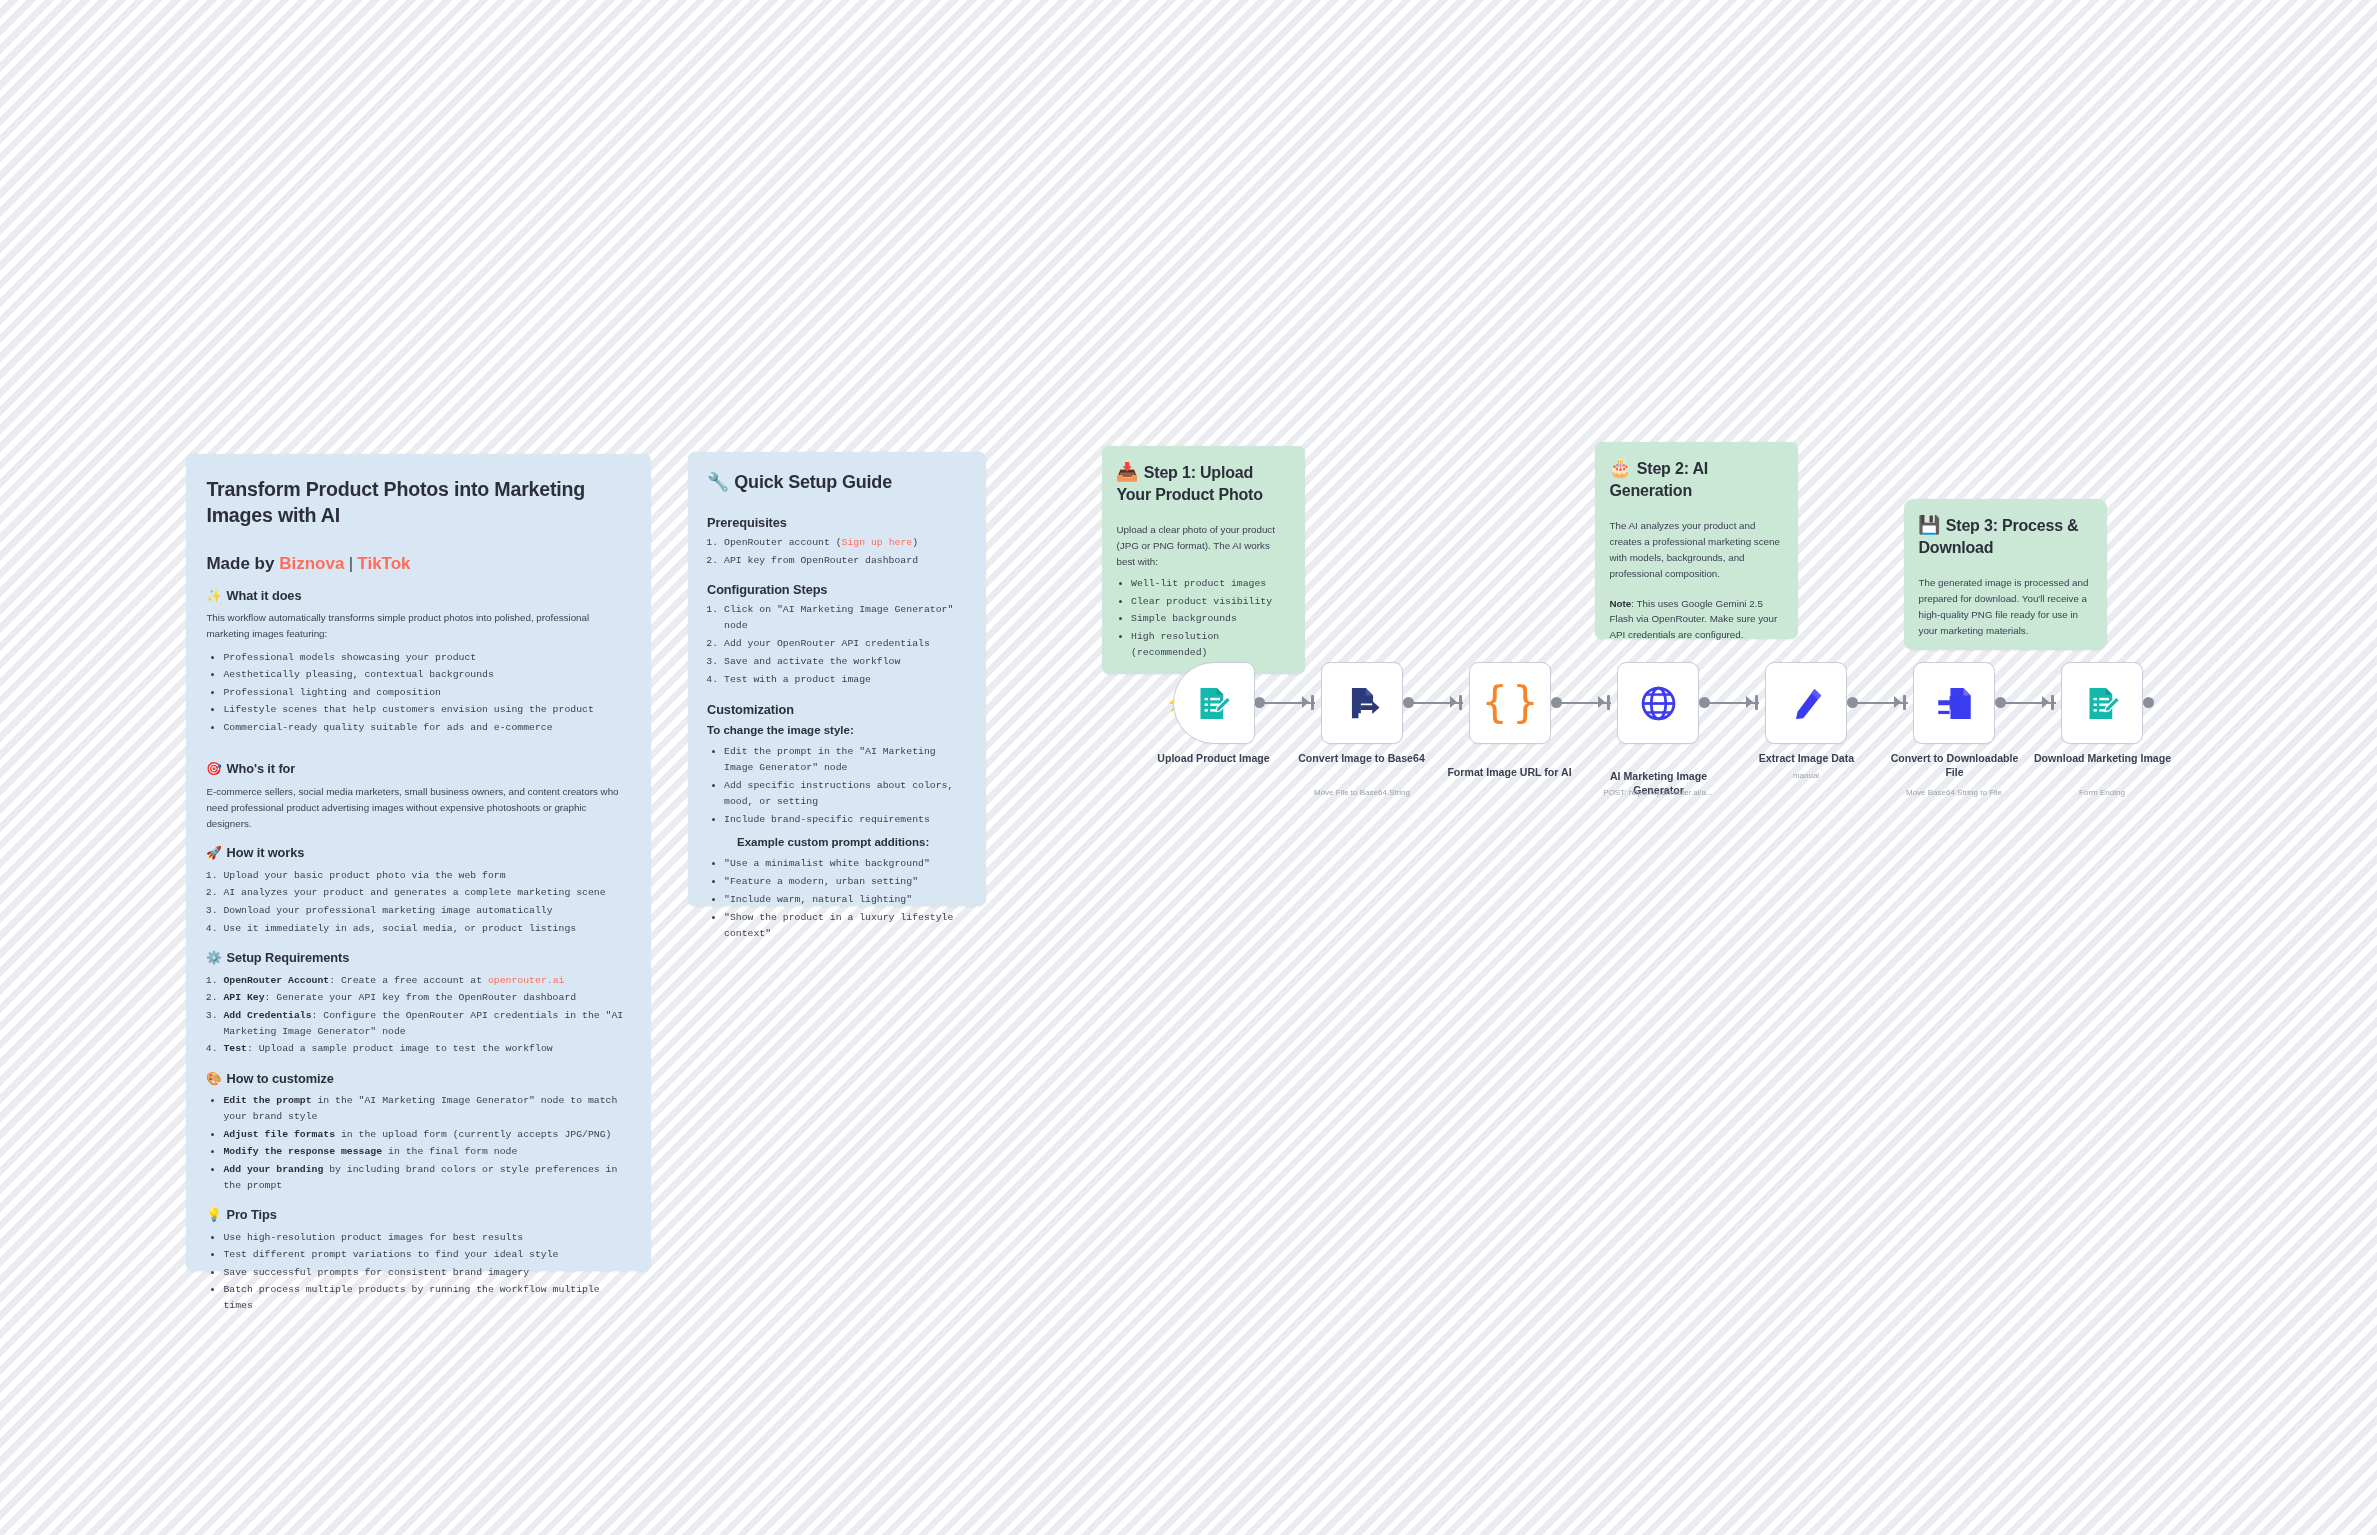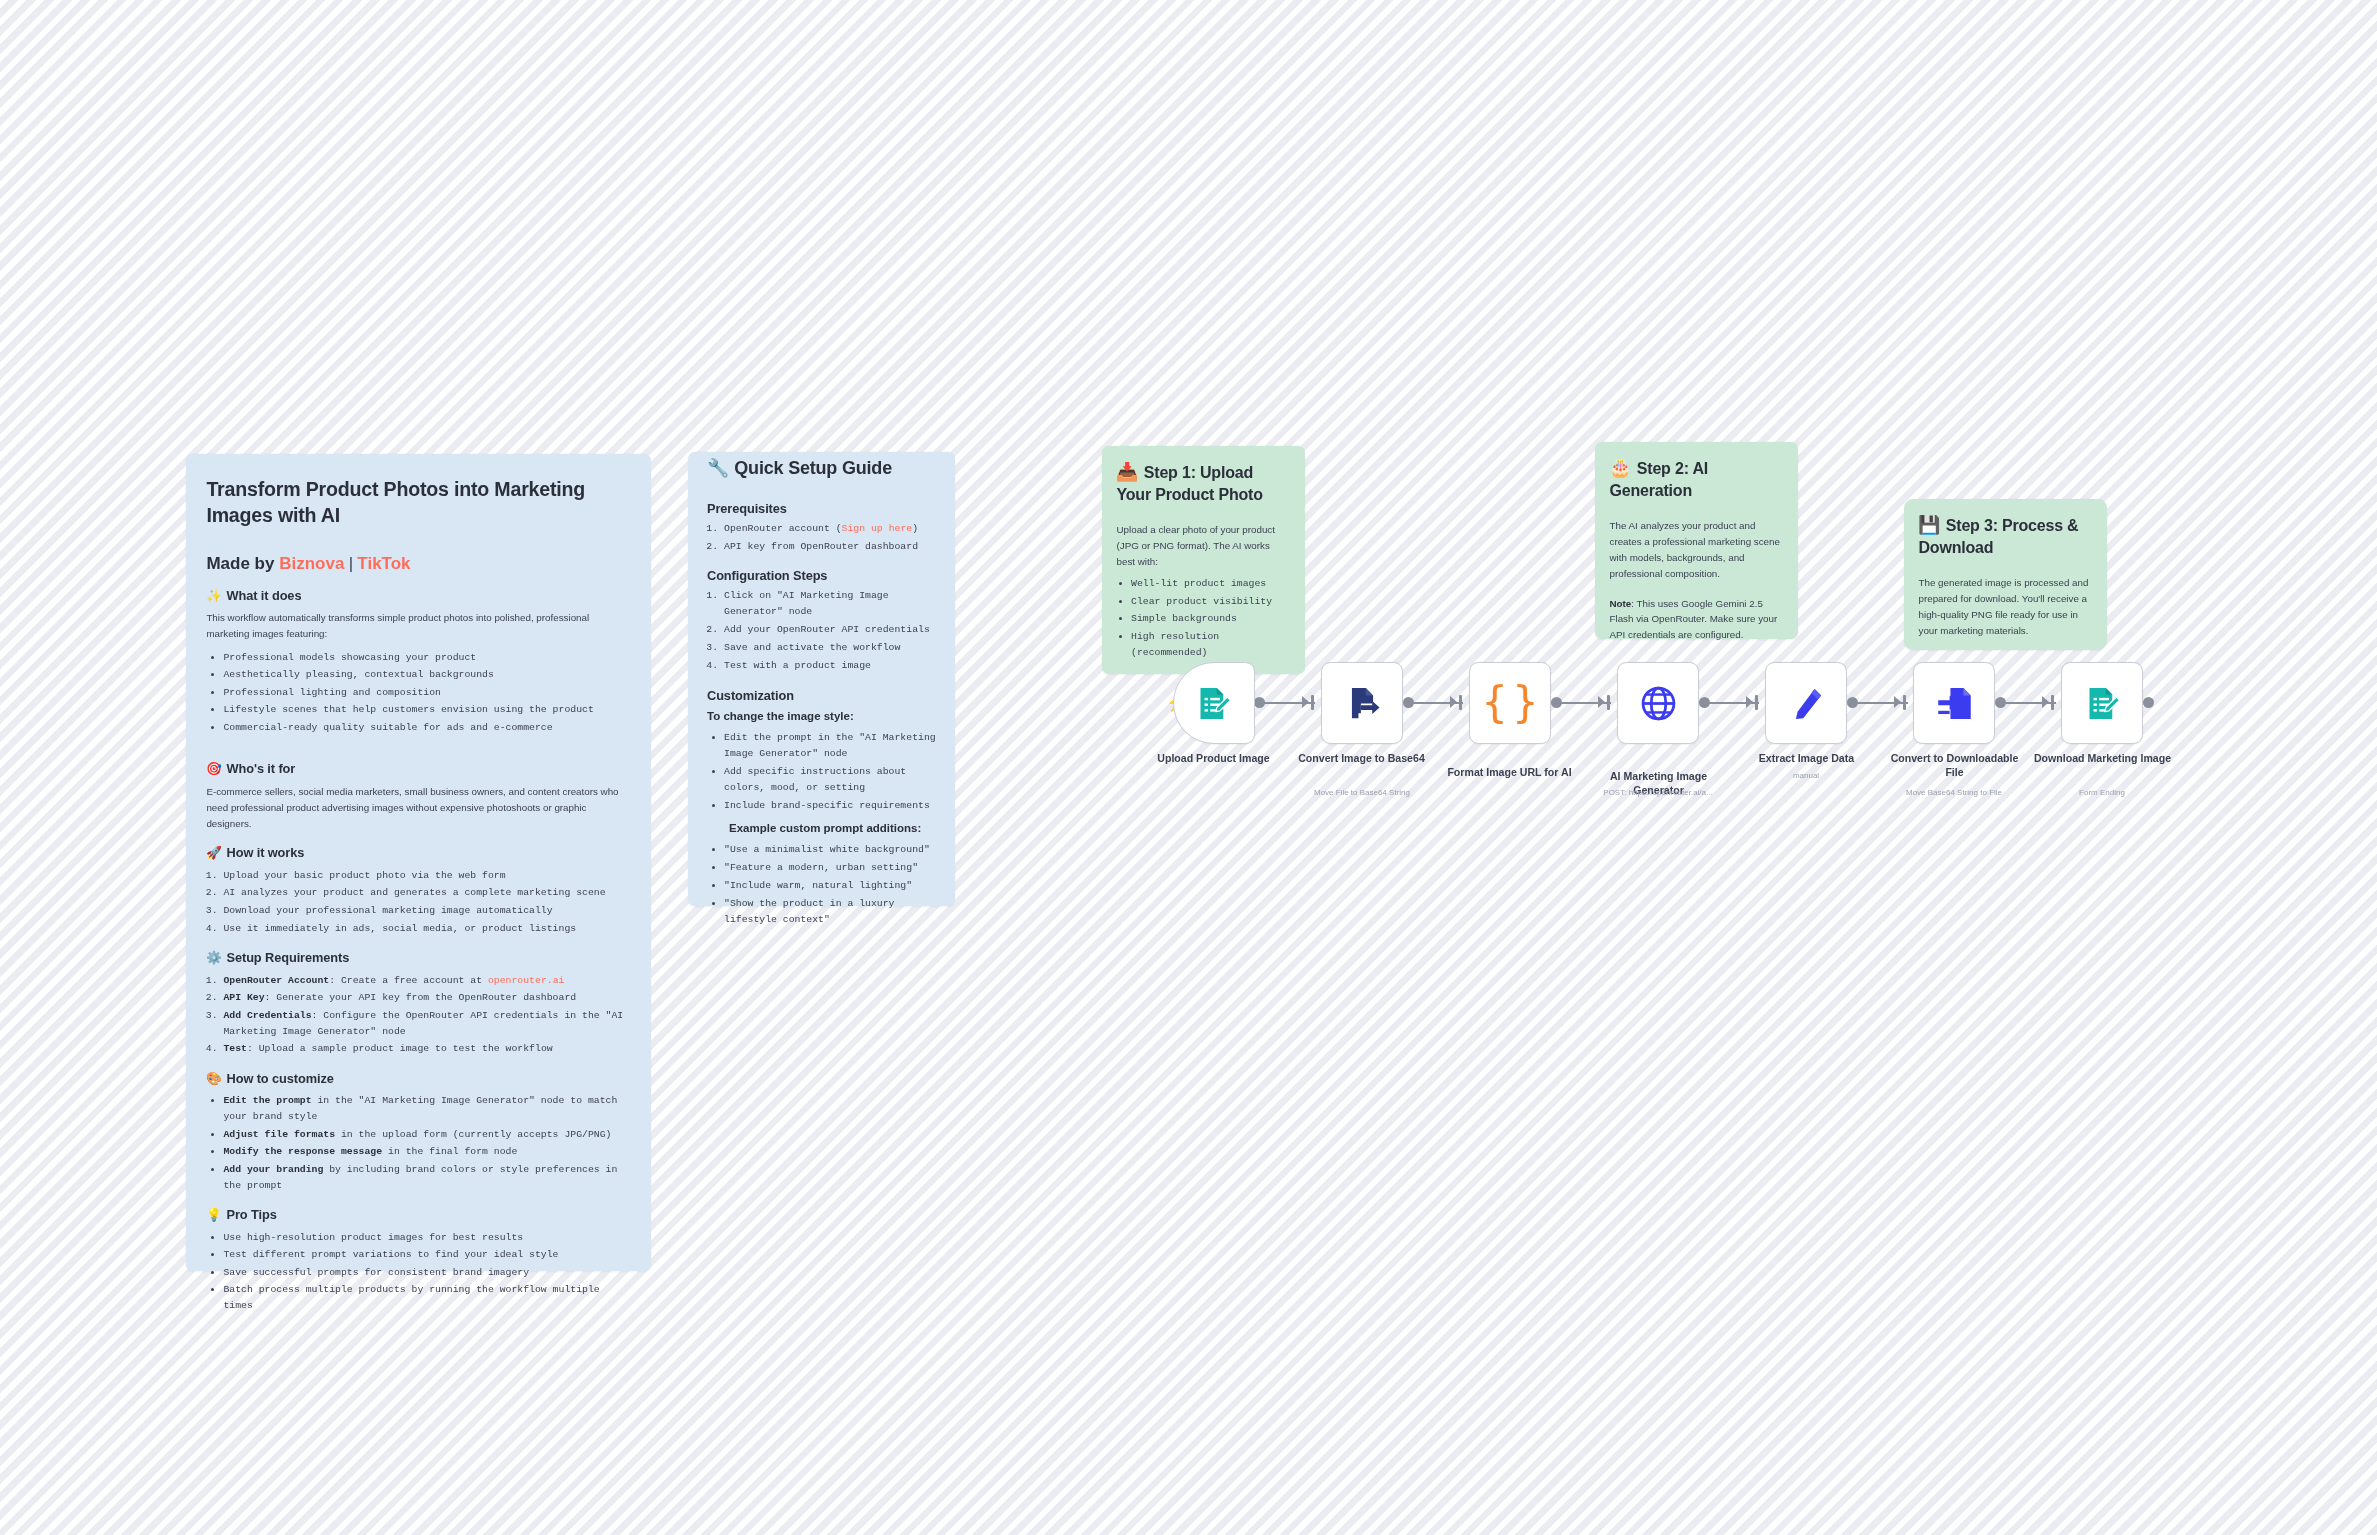--- a/index.html
+++ b/index.html
@@ -63,21 +63,21 @@
   .blk-sm { margin-top: 7.7px; }
   .emoji { font-size: 12.8px; margin-right: 4.3px; }
   .emoji-lg { font-size: 18px; margin-right: 5.1px; }
 
   
   #note-overview { left: 186px; top: 454px; width: 465px; height: 817px; padding: 22px 20.4px; }
   #note-overview h1 { font-size: 19.6px; }
   #note-overview .madeby { font-size: 17px; font-weight: 700; color: #2b2f3a; margin-top: 26px; }
 
   
-  #note-setup { left: 688px; top: 452px; width: 267px; height: 454px; padding: 5px 19px; }
+  #note-setup { left: 688px; top: 452px; width: 298px; height: 454px; padding: 19px 19px; }
   #note-setup h1 { font-size: 18px; margin-bottom: 20.4px; }
   #note-setup h2 { font-size: 12.8px; margin-bottom: 4.3px; }
   #note-setup li, #note-setup p { font-size: 9.8px; line-height: 1.66; }
 
   
   #note-step1 { left: 1102px; top: 446px; width: 203px; height: 228px; padding: 15.3px 14.5px; }
   #note-step2 { left: 1595px; top: 442px; width: 203px; height: 197px; padding: 15.3px 14.5px; }
   #note-step3 { left: 1904px; top: 499px; width: 203px; height: 151px; padding: 15.3px 14.5px; border-radius: 9px; }
   .sticky.green h1 { font-size: 16px; line-height: 1.3; }
   .sticky.green p, .sticky.green li { font-size: 9.8px; line-height: 1.62; }
@@ -256,21 +256,21 @@
     <li>Test with a product image</li>
   </ol>
 
   <h2 class="blk">Customization</h2>
   <h3 class="blk-sm">To change the image style:</h3>
   <ul class="blk-sm">
     <li>Edit the prompt in the "AI Marketing Image Generator" node</li>
     <li>Add specific instructions about colors, mood, or setting</li>
     <li>Include brand-specific requirements</li>
   </ul>
-  <h3 class="blk-sm" style="margin-left:22px">Example custom prompt additions:</h3>
+  <h3 class="blk-sm" style="margin-left:30px">Example custom prompt additions:</h3>
   <ul class="blk-sm">
     <li>"Use a minimalist white background"</li>
     <li>"Feature a modern, urban setting"</li>
     <li>"Include warm, natural lighting"</li>
     <li>"Show the product in a luxury lifestyle context"</li>
   </ul>
 </div>
 
 <div class="sticky green" id="note-step1">
   <h1>

